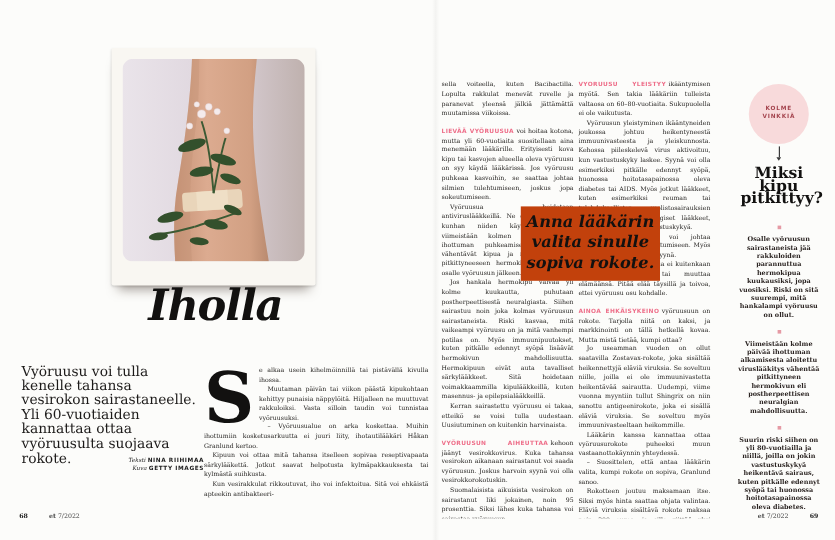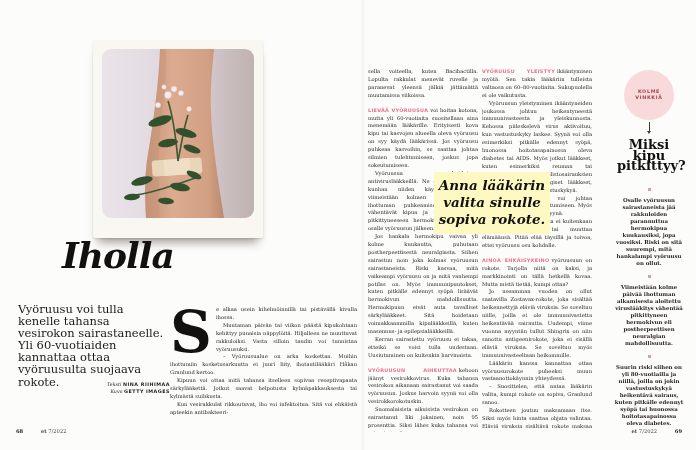--- a/index.html
+++ b/index.html
@@ -7,21 +7,21 @@
           font-family:"DejaVu Serif", serif;color:#242220;}
   .fold{position:absolute;left:360px;top:0;width:6px;height:100%;
         background:linear-gradient(90deg,rgba(0,0,0,0) 0%,rgba(0,0,0,0.035) 50%,rgba(0,0,0,0) 100%);}
 
   
   .polaroid{position:absolute;left:93px;top:40px;width:170px;height:198px;background:#f9f7f2;
             border-radius:2px;box-shadow:0 9px 9px -5px rgba(70,55,45,.5),0 1px 2px rgba(0,0,0,.12);}
   .photo{position:absolute;left:9px;top:9px;right:9px;bottom:20px;border-radius:9px;overflow:hidden;}
   .photo svg{display:block;width:100%;height:100%;}
 
-  .title{position:absolute;left:62px;top:238px;width:235px;margin:0;text-align:left;
+  .title{position:absolute;left:62px;top:238px;width:235px;margin:0;text-align:center;
          font-family:"DejaVu Serif",serif;font-style:italic;font-weight:700;
          font-size:36px;line-height:35px;letter-spacing:-1px;color:#121110;}
   .intro{position:absolute;left:18px;top:303px;width:150px;text-align:left;
          font-size:11.5px;line-height:12.1px;color:#1c1a19;}
   .credits{position:absolute;left:18px;top:381px;width:152px;text-align:right;
            font-size:4.8px;line-height:7px;color:#222;}
   .credits .lbl{font-style:italic;font-family:"DejaVu Serif",serif;}
   .credits .nm{font-family:"DejaVu Sans",sans-serif;font-weight:700;letter-spacing:.5px;}
 
   .bodycol{font-size:5.2px;line-height:7.9px;text-align:justify;color:#262422;overflow:hidden;}
@@ -31,21 +31,21 @@
   .lead{font-family:"DejaVu Sans",sans-serif;font-weight:700;font-size:4.9px;
         letter-spacing:.3px;color:#ee6e89;margin-right:2px;}
   .leftbody{position:absolute;left:170px;top:306px;width:187px;height:128px;}
   .dropcap{float:left;font-family:"DejaVu Serif",serif;font-weight:700;
            font-size:58px;line-height:46px;height:48px;padding:3px 4px 0 0;color:#121110;}
 
   
   .col1{position:absolute;left:368px;top:68px;width:110px;height:364px;}
   .col2{position:absolute;left:482px;top:68px;width:110px;height:364px;}
 
-  .pullquote{position:absolute;left:434px;top:172px;width:112px;background:#fef9c3;
+  .pullquote{position:absolute;left:434px;top:172px;width:112px;background:#c2410c;
              padding:5px 2px 6px 2px;text-align:center;font-family:"DejaVu Serif",serif;
              font-style:italic;font-weight:700;font-size:13.5px;line-height:17px;color:#121110;}
 
   
   .sidebar{position:absolute;left:603px;top:70px;width:92px;text-align:center;}
   .badge{width:50px;height:50px;margin:0 auto;border-radius:50%;background:#f8dadb;
          display:flex;align-items:center;justify-content:center;}
   .badge span{font-family:"DejaVu Sans",sans-serif;font-weight:700;font-size:4.8px;
               line-height:6.5px;letter-spacing:.7px;color:#a5454f;}
   .connector{width:1px;height:9px;background:#3a3a3a;margin:2px auto 0 auto;}

